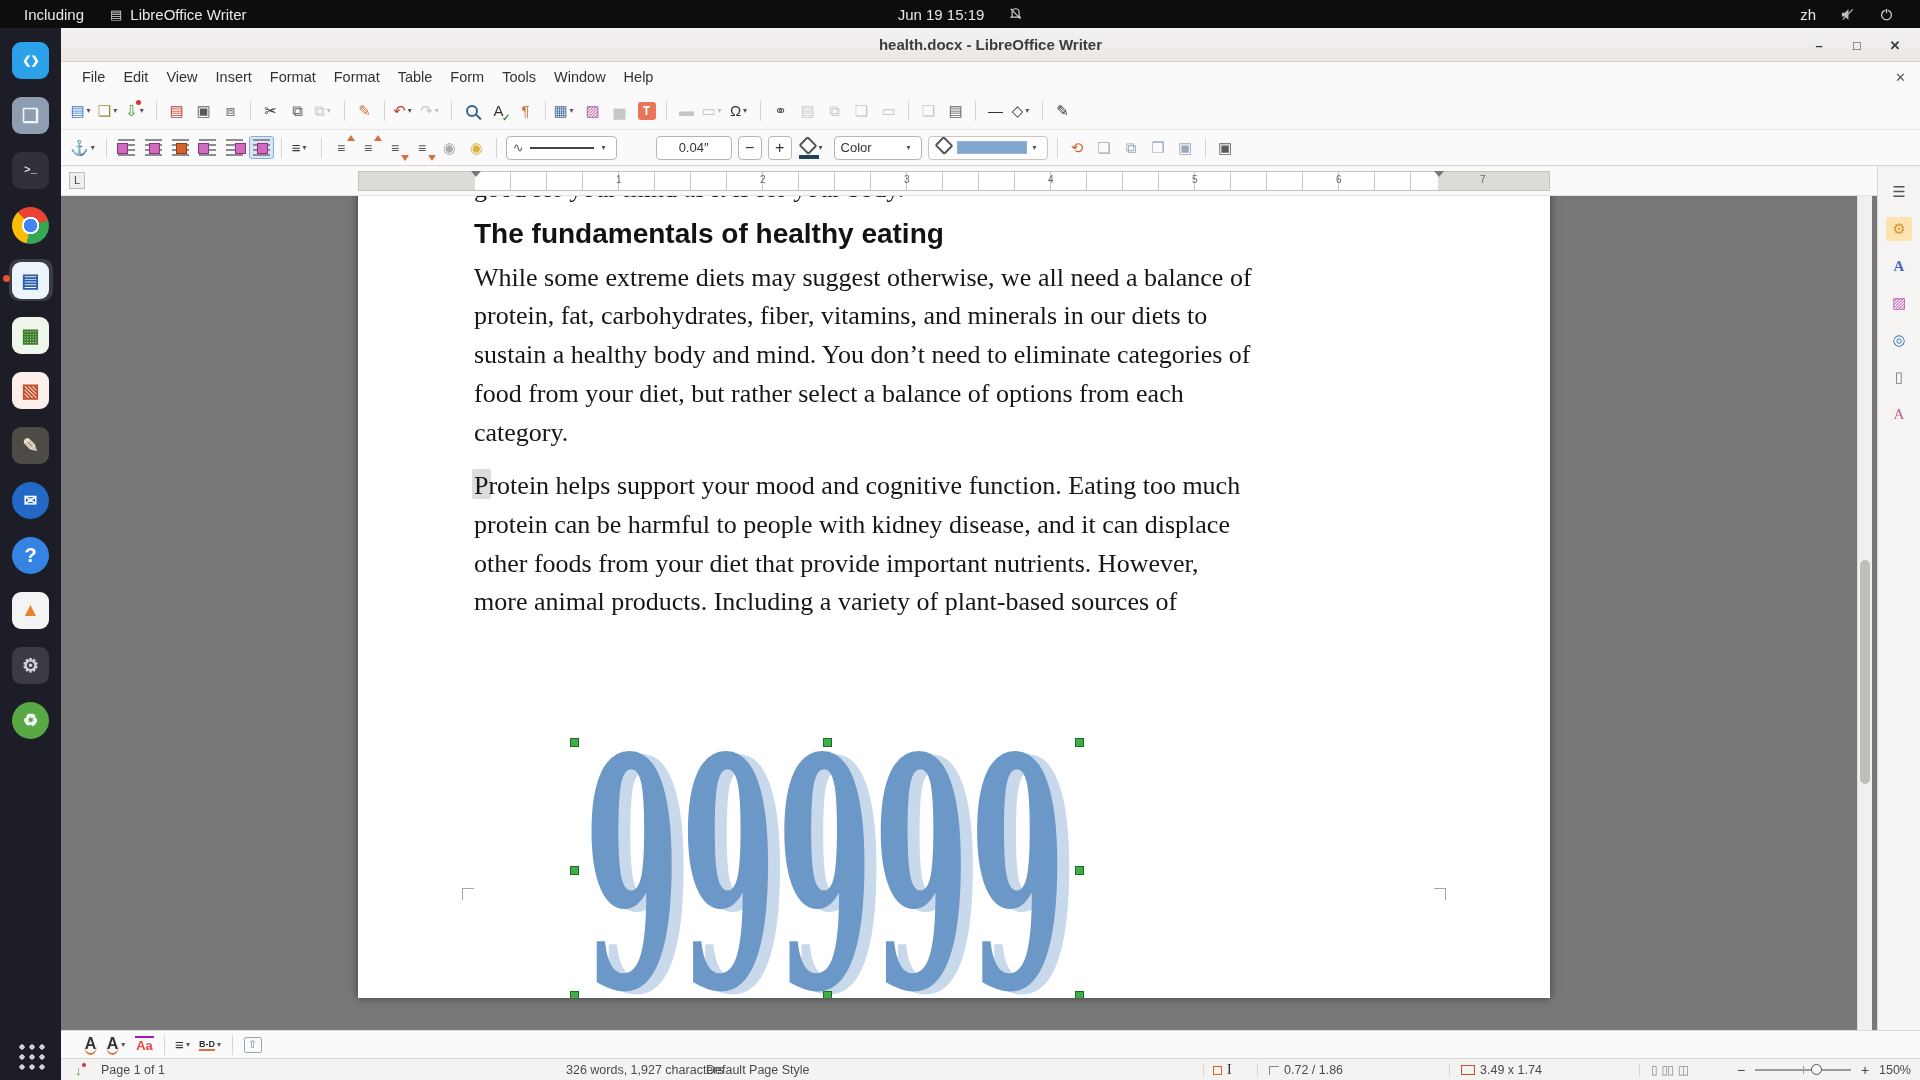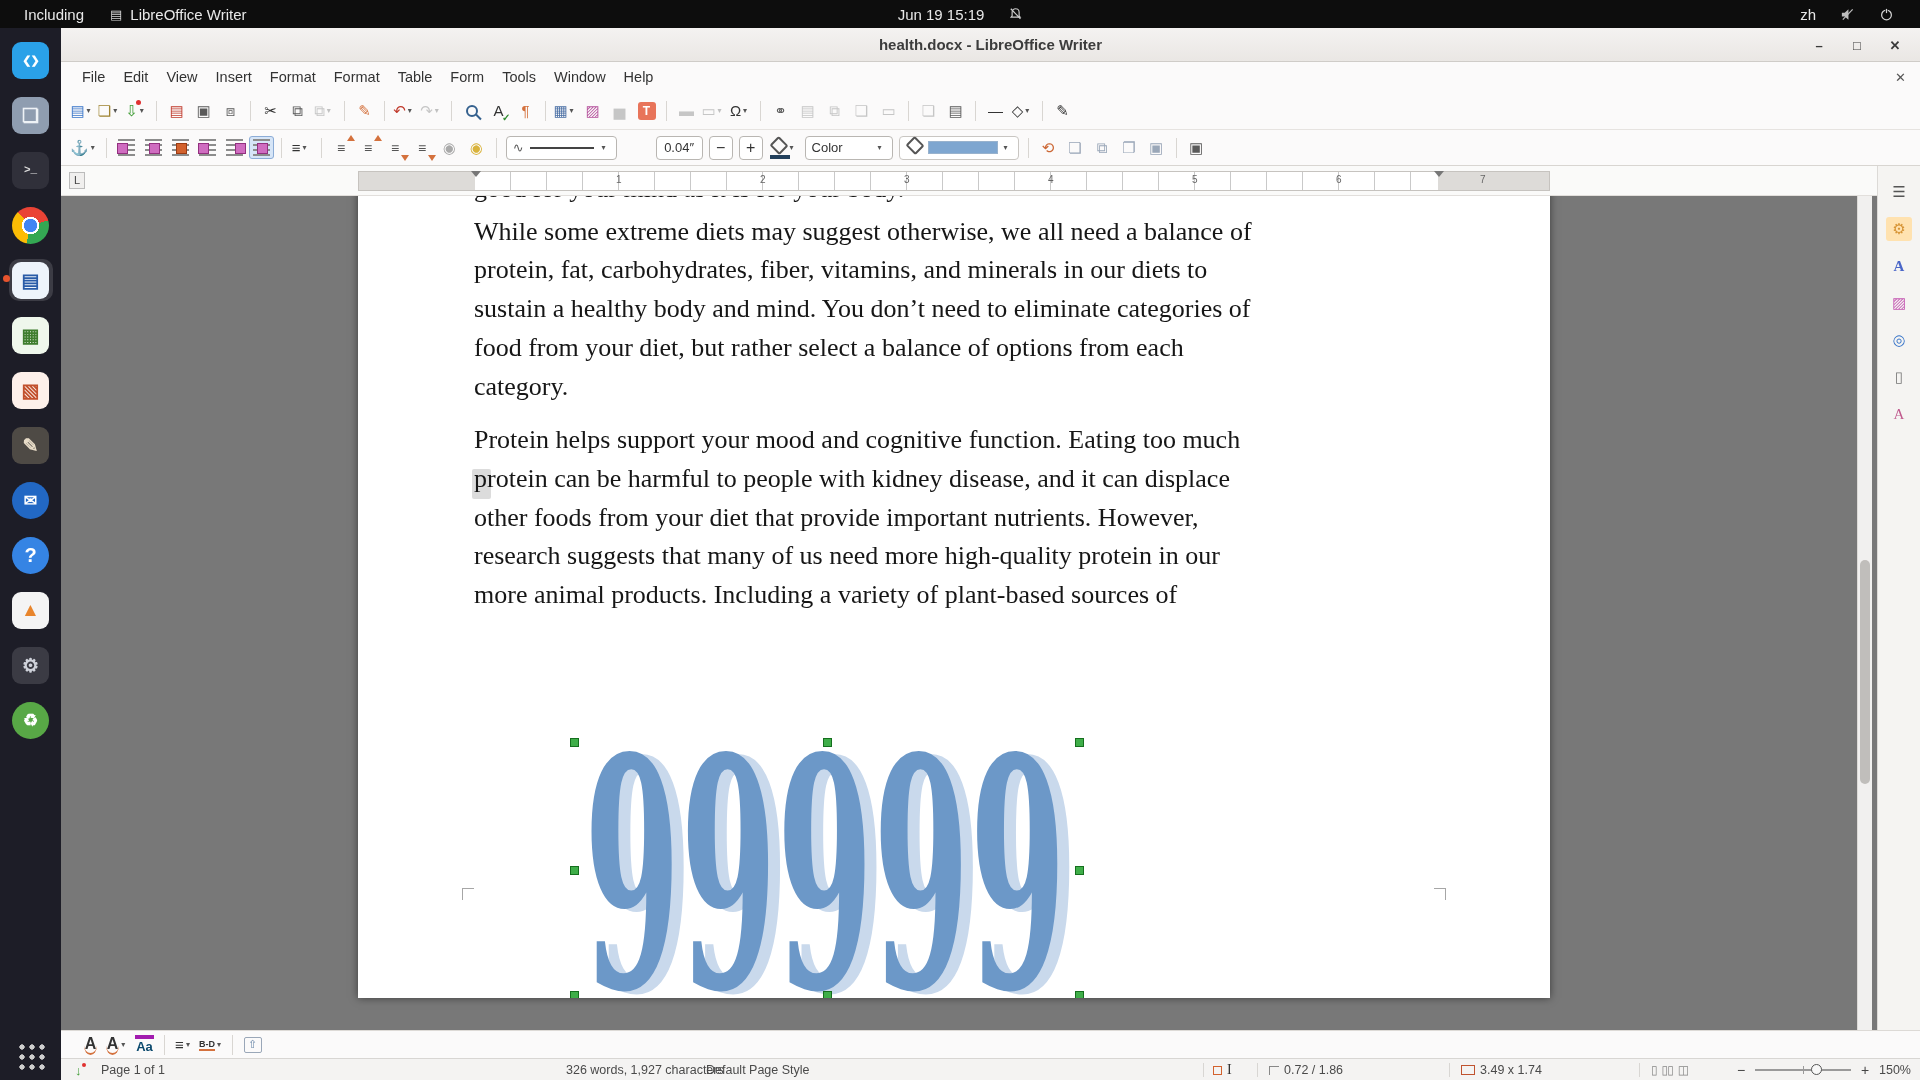--- a/index.html
+++ b/index.html
@@ -82,21 +82,21 @@
   .w-through::after{background:#d3622e;border-color:#9c3c14;}
   .w-left::after{left:3px;} .w-right::after{left:13px;}
   .w-active{background-color:#d6e5f7;box-shadow:inset 0 0 0 1px #8cacd6;}
   .sp-ico{font-size:14px;color:#555;position:relative;}
   .sp-ico::after{content:"";position:absolute;right:-1px;border:4px solid rgba(0,0,0,0);}
   .sp-up::after{top:0;border-bottom:6px solid #d4713d;border-top:none;}
   .sp-down::after{bottom:0;border-top:6px solid #d4713d;border-bottom:none;}
   .ctl{height:24px;background:#fff;border:1px solid #b9b6b2;border-radius:4px;display:inline-flex;
      align-items:center;padding:0 6px;font-size:13px;color:#333;margin:0 3px;}
   .ctl .line{width:64px;height:2px;background:#444;margin:0 6px;}
-  .spin{width:47px;justify-content:center;margin-left:36px;}
+  .spin{width:76px;justify-content:center;margin-left:36px;}
   .pm{width:24px;justify-content:center;font-size:16px;color:#333;}
   .bucket{width:14px;height:13px;border:2px solid #555;transform:rotate(45deg);border-radius:2px;margin:0 2px 4px 2px;}
   .lcbar{position:absolute;bottom:2px;left:3px;width:20px;height:4px;background:#23405c;}
   .wbar{width:70px;height:13px;background:#7ea6d0;border:1px solid #98b2cd;margin:0 4px;}
   .combo{width:88px;justify-content:space-between;}
 
   
   .rulerrow{height:30px;background:#fafaf9;position:relative;border-bottom:1px solid #e2dfdc;}
   .tabsel{position:absolute;left:8px;top:6px;width:16px;height:17px;border:1px solid #bbb;background:#f0efee;
      color:#444;font-size:11px;text-align:center;line-height:15px;}
@@ -135,21 +135,21 @@
   .side-icons{display:flex;flex-direction:column;align-items:center;gap:13px;padding-top:14px;}
   .side-ic{width:26px;height:24px;display:flex;align-items:center;justify-content:center;font-size:15px;color:#555;border-radius:3px;}
   .s-prop{color:#d79435;} .s-styles{color:#4a66c8;font-weight:bold;font-family:"Liberation Serif",serif;}
   .s-gal{color:#c457b2;} .s-nav{color:#3a76c9;} .s-page{color:#777;} .s-insp{color:#c05a8e;font-family:"Liberation Serif",serif;}
   .s-active{background:#ffe2b0;}
 
   
   .fwbar{position:absolute;left:0;bottom:22px;width:1859px;height:28px;background:#fbfafa;
      border-top:1px solid #dddad6;display:flex;align-items:center;padding-left:16px;}
   .fw-a .g{font-weight:bold;font-size:16px;color:#333;border-bottom:2px solid #d4713d;border-radius:0 0 50% 50%;padding:0 1px;}
-  .fw-aa .g{font-weight:bold;font-size:13px;color:#0c4a6e;border-top:4px solid #a21caf;padding:0 1px;}
+  .fw-aa .g{font-weight:bold;font-size:13px;color:#ef4444;border-top:2px solid #a21caf;padding:0 1px;}
   .fw-bd .g{font-size:9px;font-weight:bold;color:#333;border-bottom:2px solid #d4713d;}
   .fw-3d .g{color:#6a87a8;border:1px solid #9aa7b8;width:18px;height:16px;font-size:11px;border-radius:2px;}
 
   
   .statusbar{position:absolute;left:0;bottom:0;width:1859px;height:22px;background:#f4f3f2;
      border-top:1px solid #d8d6d3;font-size:12.5px;color:#4a4a4a;}
   .st{position:absolute;top:0;height:22px;display:flex;align-items:center;gap:5px;white-space:nowrap;}
   .st-sep{position:absolute;top:4px;width:1px;height:14px;background:#d8d6d3;}
   .savesym{color:#3f9c35;font-weight:bold;font-size:13px;position:relative;}
   .savesym::after{content:"";position:absolute;top:0;right:-4px;width:4px;height:4px;border-radius:50%;background:#e03131;}
@@ -488,32 +488,32 @@
         <span class="rnum" style="left: 977px;">6</span>
         <span class="rnum" style="left: 1121px;">7</span>
       </div>
   </div>
 
   <div class="docwrap">
     <div class="page">
       <div class="cursor-box"></div>
       <div class="textcol">
         <div class="dline">good for your mind as it is for your body.</div>
+        <div class="heading">The fundamentals of healthy eating</div>
         <div class="para1" id="para1">
             <div class="dline">While some extreme diets may suggest otherwise, we all need a balance of</div>
             <div class="dline">protein, fat, carbohydrates, fiber, vitamins, and minerals in our diets to</div>
             <div class="dline">sustain a healthy body and mind. You don’t need to eliminate categories of</div>
             <div class="dline">food from your diet, but rather select a balance of options from each</div>
             <div class="dline">category.</div>
           </div>
         <div class="para2" id="para2">
             <div class="dline">Protein helps support your mood and cognitive function. Eating too much</div>
             <div class="dline">protein can be harmful to people with kidney disease, and it can displace</div>
             <div class="dline">other foods from your diet that provide important nutrients. However,</div>
-            <div class="dline">research suggests that many of us need more high-quality protein in our</div>
             <div class="dline">more animal products. Including a variety of plant-based sources of</div>
           </div>
       </div>
 
       <div class="cmark cmark-l"></div>
       <div class="cmark cmark-r"></div>
 
       <div class="fontwork">
         <svg width="505" height="255" viewBox="0 0 505 255">
           <text class="fw-sh" x="262" y="247" text-anchor="middle" font-size="318" textLength="482" lengthAdjust="spacingAndGlyphs" fill="#c9d9ec">99999</text>

